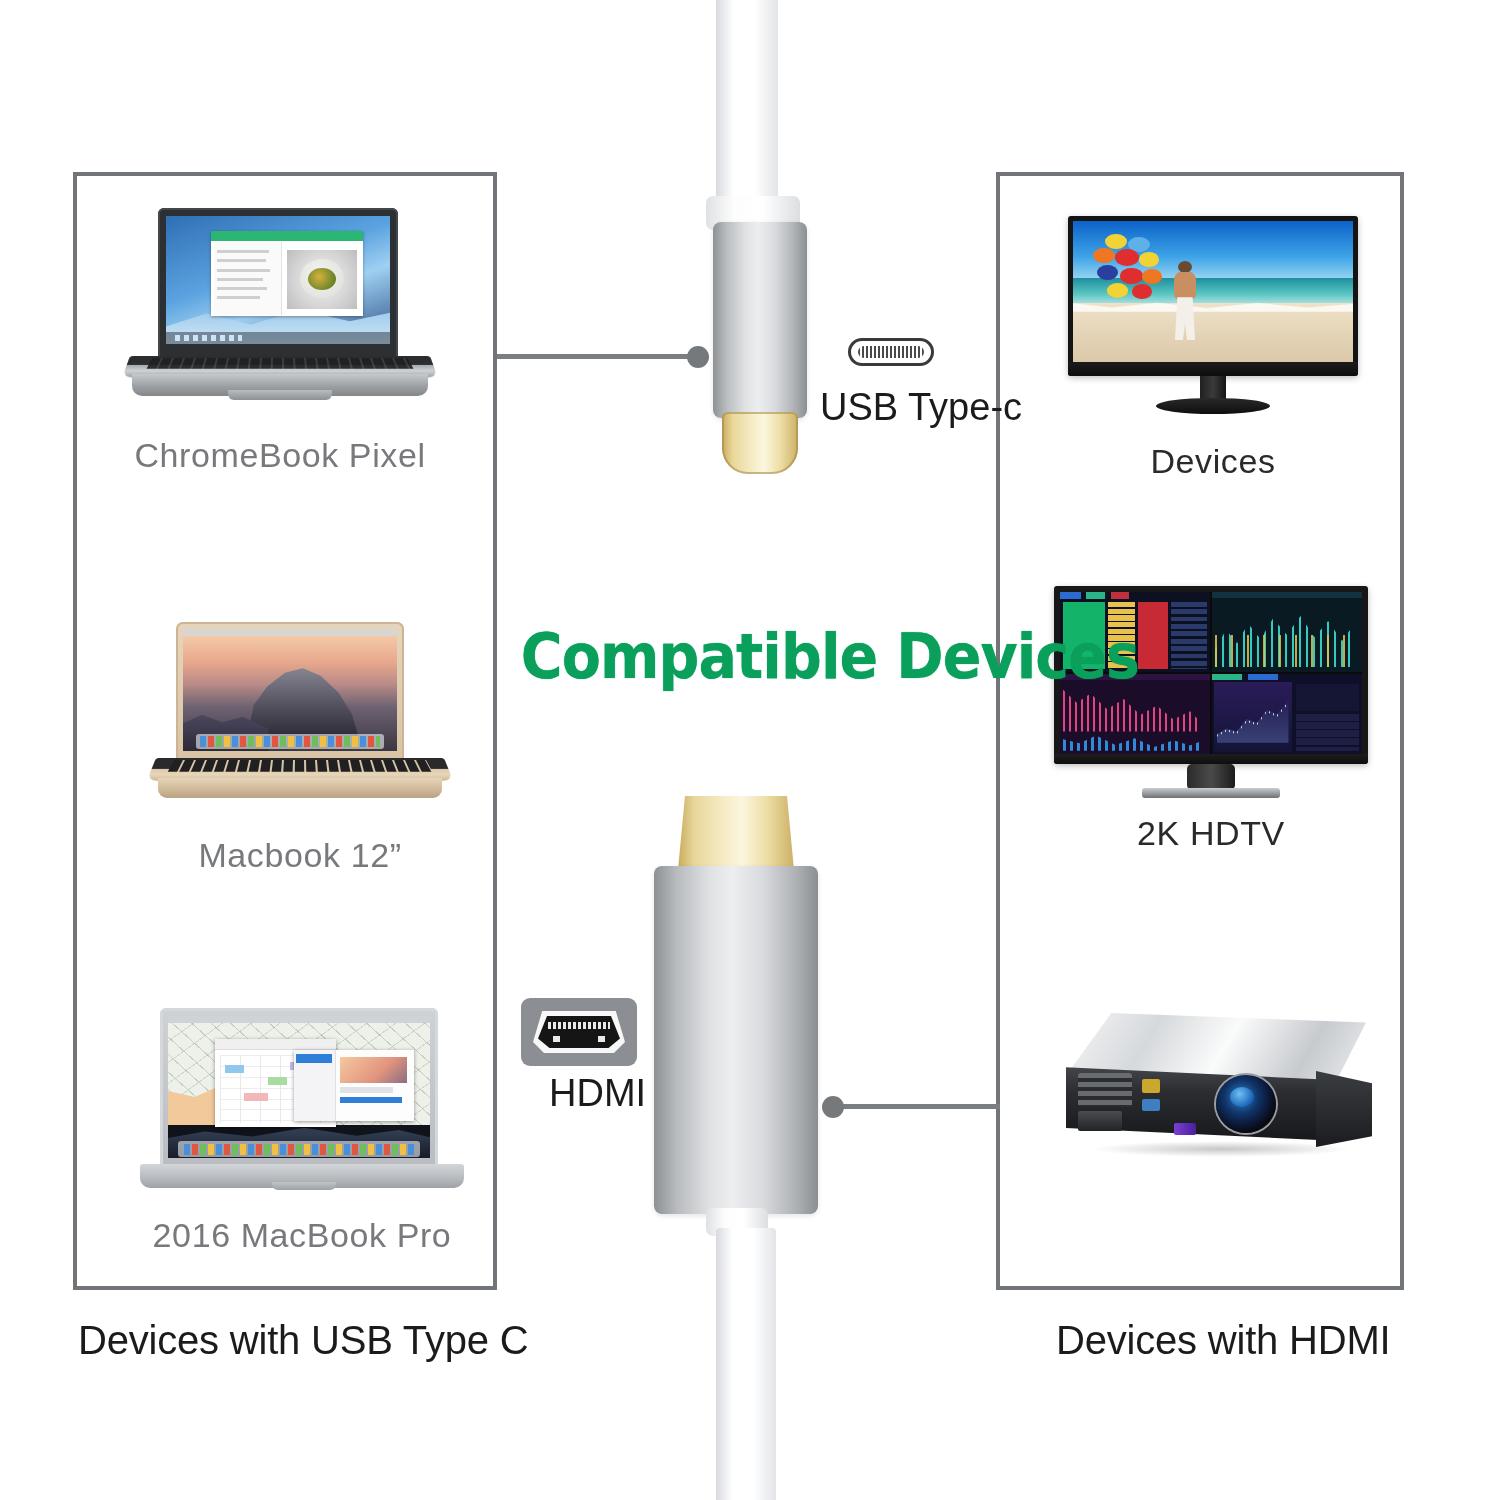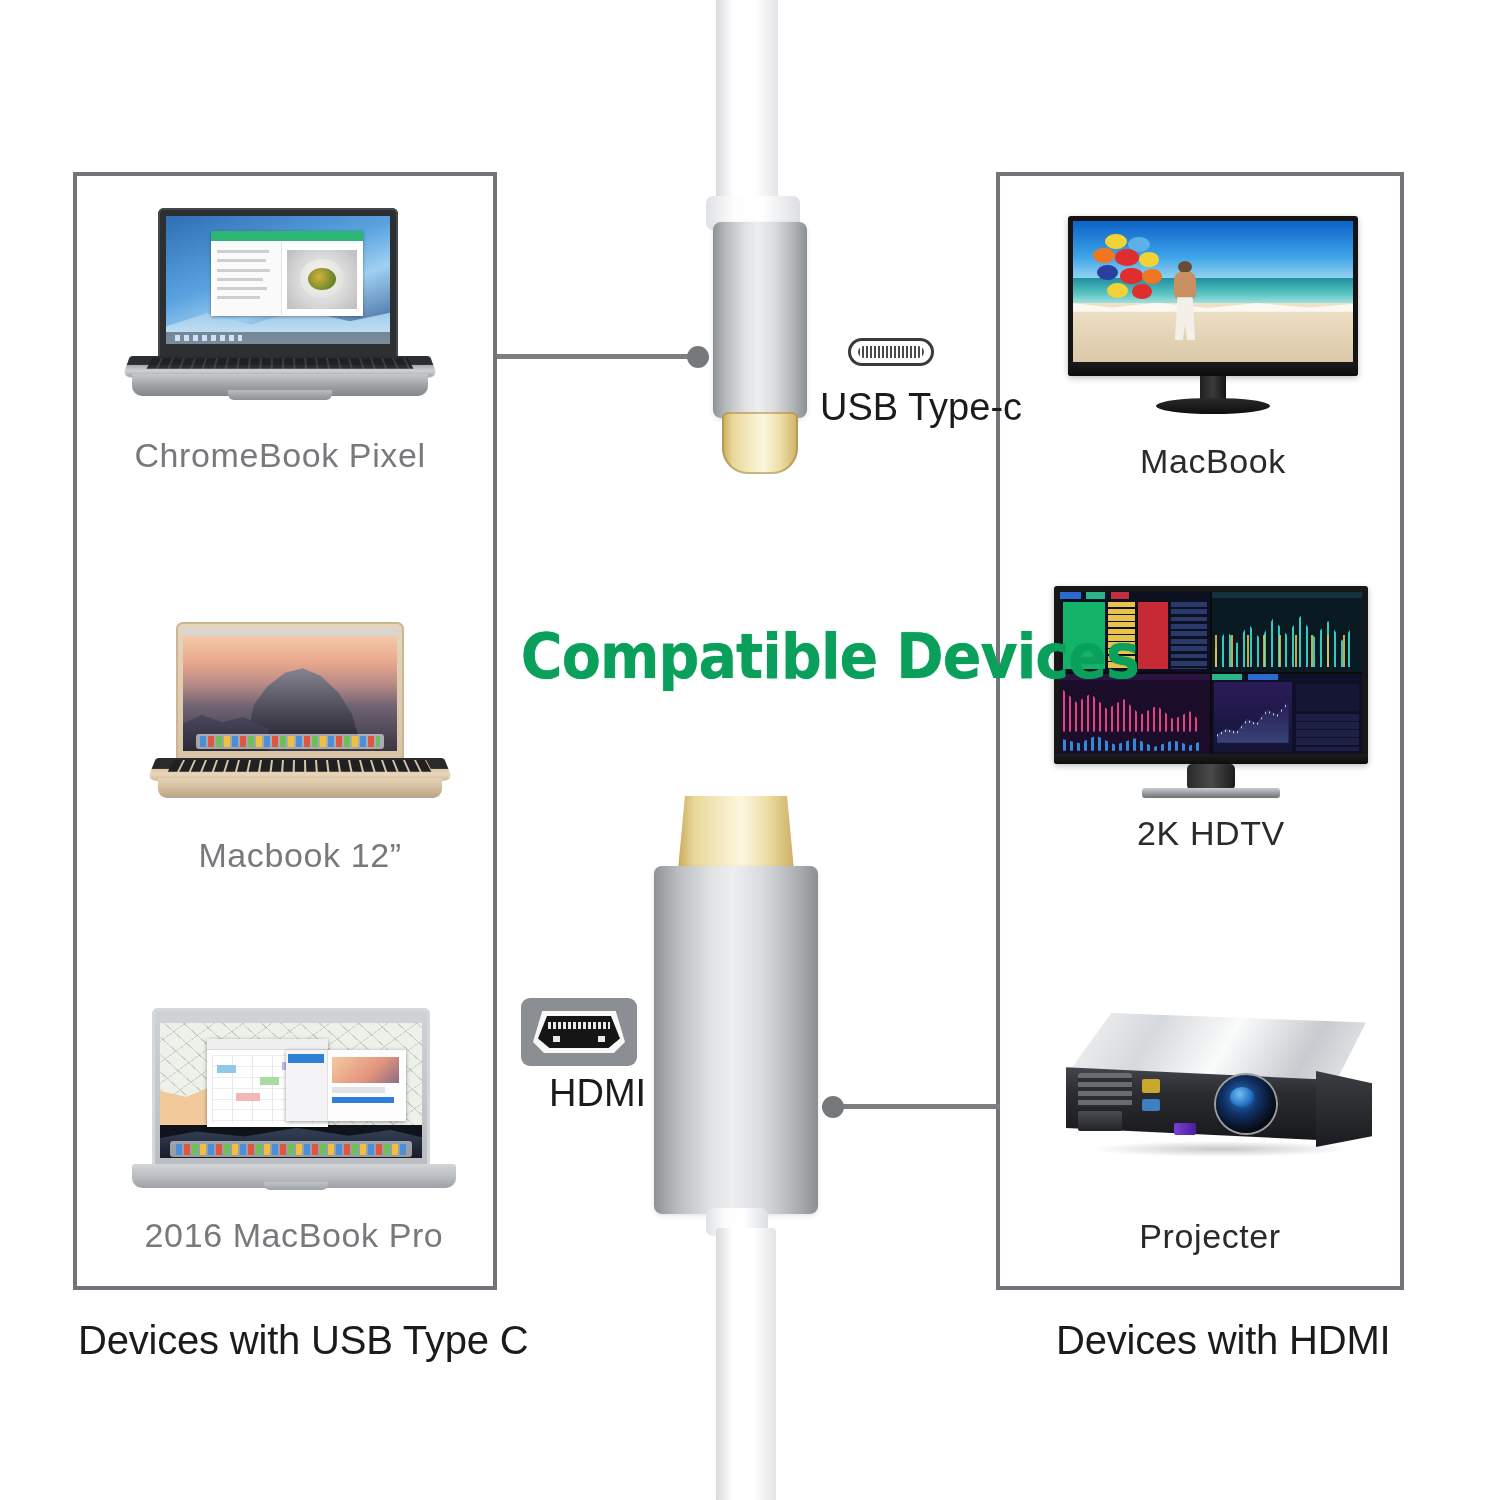--- a/index.html
+++ b/index.html
@@ -219,21 +219,21 @@
                   transform:perspective(300px) rotateX(40deg);transform-origin:top center;"></div>
       <div style="position:absolute;left:8px;top:178px;width:284px;height:20px;border-radius:0 0 9px 9px;
                   background:linear-gradient(to bottom,#e7d5b9,#cdb795 60%,#b9a384);"></div>
       <div style="position:absolute;left:24px;top:160px;width:252px;height:18px;
                   background:repeating-linear-gradient(to right,#202022 0 9px,#d7c3a6 9px 11px);
                   transform:perspective(300px) rotateX(52deg);transform-origin:top center;"></div>
     </div>
     <div class="device-label" style="top:236px;">Macbook 12”</div>
   </div>
 
-  <div class="device" style="left:124px; top:990px; width:340px; height:290px;">
+  <div class="device" style="left:132px; top:990px; width:340px; height:290px;">
     <div class="device-art" style="width:340px;height:220px;">
       <div class="lt-lid" style="left:28px;top:18px;width:278px;height:160px;
                   background:linear-gradient(to bottom,#cfd2d5,#b9bcc0);
                   box-shadow:inset 0 0 0 3px #d5d8db;border-radius:6px 6px 2px 2px;"></div>
       <div class="lt-screen" style="left:36px;top:26px;width:262px;height:142px;background:#10131a;">
         <div style="position:absolute;left:0;top:0;width:100%;height:5%;background:#cfd3d8;"></div>
 
         <div style="position:absolute;left:0;top:5%;width:100%;height:72%;background:#eef1ea;">
           <div style="position:absolute;left:0;top:0;width:100%;height:100%;
                       background:
@@ -331,21 +331,21 @@
       </div>
 
       <div style="position:absolute;left:6px;top:150px;width:290px;height:14px;
                   background:linear-gradient(to bottom,#1b1b1b,#0d0d0d);border-radius:0 0 3px 3px;"></div>
 
       <div style="position:absolute;left:138px;top:164px;width:26px;height:26px;
                   background:linear-gradient(to right,#202020,#3a3a3a,#141414);"></div>
       <div style="position:absolute;left:94px;top:186px;width:114px;height:16px;border-radius:50%;
                   background:linear-gradient(to bottom,#2a2a2a,#0e0e0e);"></div>
     </div>
-    <div class="device-label dark" style="top:230px;">MacBook</div>
+    <div class="device-label dark" style="top:230px;">Devices</div>
   </div>
 
   <div class="device" style="left:1046px; top:582px; width:330px; height:290px;">
     <div class="device-art" style="width:330px;height:220px;">
       <div style="position:absolute;left:8px;top:4px;width:314px;height:178px;background:#171717;
                   border-radius:3px;box-shadow:0 2px 6px rgba(0,0,0,.25);"></div>
       <div style="position:absolute;left:14px;top:10px;width:302px;height:162px;display:grid;
                   grid-template-columns:1fr 1fr;grid-template-rows:1fr 1fr;gap:2px;background:#0a0a0a;">
 
         <div style="position:relative;background:#0c1020;overflow:hidden;">
@@ -436,21 +436,20 @@
                   background:linear-gradient(to bottom,#4a4d51,#212326);"></div>
       <div style="position:absolute;left:112px;top:94px;width:18px;height:14px;border-radius:2px;background:#caa82e;"></div>
       <div style="position:absolute;left:112px;top:114px;width:18px;height:12px;border-radius:2px;background:#3d7fc0;"></div>
 
       <div style="position:absolute;left:144px;top:138px;width:22px;height:12px;border-radius:2px;
                   background:linear-gradient(to right,#7b3fd4,#4a1f9a);"></div>
 
       <div style="position:absolute;left:60px;top:156px;width:262px;height:16px;border-radius:50%;
                   background:radial-gradient(ellipse at center,rgba(0,0,0,.22),rgba(0,0,0,0) 70%);"></div>
     </div>
-    <div class="device-label dark" style="top:232px;">Projecter</div>
   </div>
 
   <div class="cable" style="left:716px; top:-4px; width:62px; height:208px;"></div>
   <div class="strain" style="left:706px; top:196px; width:94px; height:34px;"></div>
   <div class="shell" style="left:713px; top:222px; width:94px; height:196px;"></div>
   <div class="gold" style="left:722px; top:412px; width:76px; height:62px; border-radius:6px 6px 26px 26px;
               box-shadow:inset 0 0 0 2px rgba(160,135,70,.55);"></div>
 
   <div style="position:absolute;left:848px;top:338px;width:86px;height:28px;">
     <div style="position:absolute;inset:0;border:3px solid #3a3a3a;border-radius:14px;background:#ffffff;"></div>

